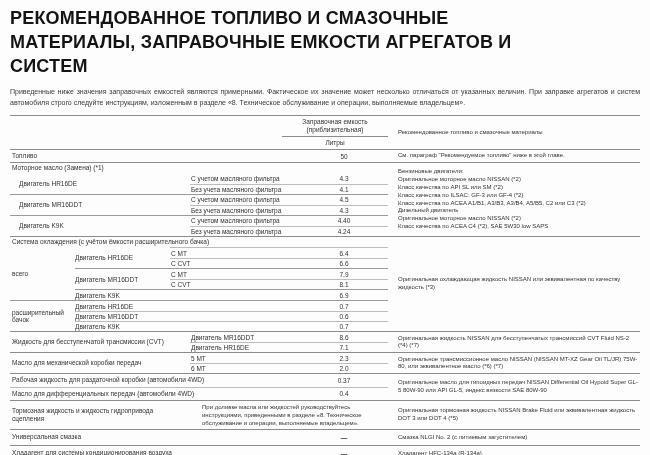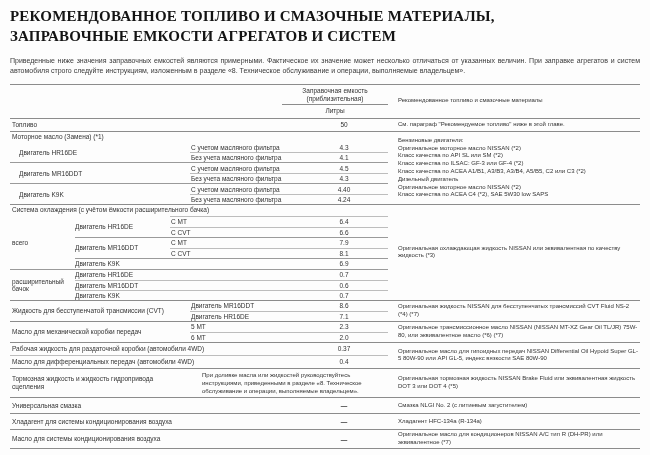--- a/index.html
+++ b/index.html
@@ -1,20 +1,20 @@
 <!DOCTYPE html>
 <html><head>
 <meta charset="utf-8">
 <style>
   * { box-sizing: border-box; margin: 0; padding: 0; }
   html,body { width:650px; height:455px; background:#fdfdfd; overflow:hidden;
     font-family:"Liberation Sans", sans-serif; color:#2a2a2a; }
   .doc { padding:7px 10px 0 10px; }
-  .title { font-size:15px; font-weight:bold; color:#141414; line-height:1.32;
-    width:565px; margin-bottom:9px; letter-spacing:0.2px;font-family:Liberation Serif, serif; }
+  .title { font-size:18px; font-weight:bold; color:#141414; line-height:1.32;
+    width:565px; margin-bottom:9px; letter-spacing:0.2px; }
   .intro { font-size:7px; line-height:1.5; color:#3a3a3a; text-align:justify; margin-bottom:7px; }
 
   .tbl { border-top:1px solid #8c8c8c; border-bottom:1px solid #8c8c8c; font-size:6.5px; color:#333; }
   .sec { display:flex; border-top:1px solid #8c8c8c; align-items:stretch; }
   .sec:first-child { border-top:none; }
   .left { width:378px; flex:none; }
   .right { flex:1; padding:1px 0 1px 10px; display:flex; flex-direction:column;
     justify-content:center; font-size:6px; line-height:1.3; color:#333; }
   .flexrow { display:flex; align-items:stretch; }
   .col { display:flex; flex-direction:column; }

